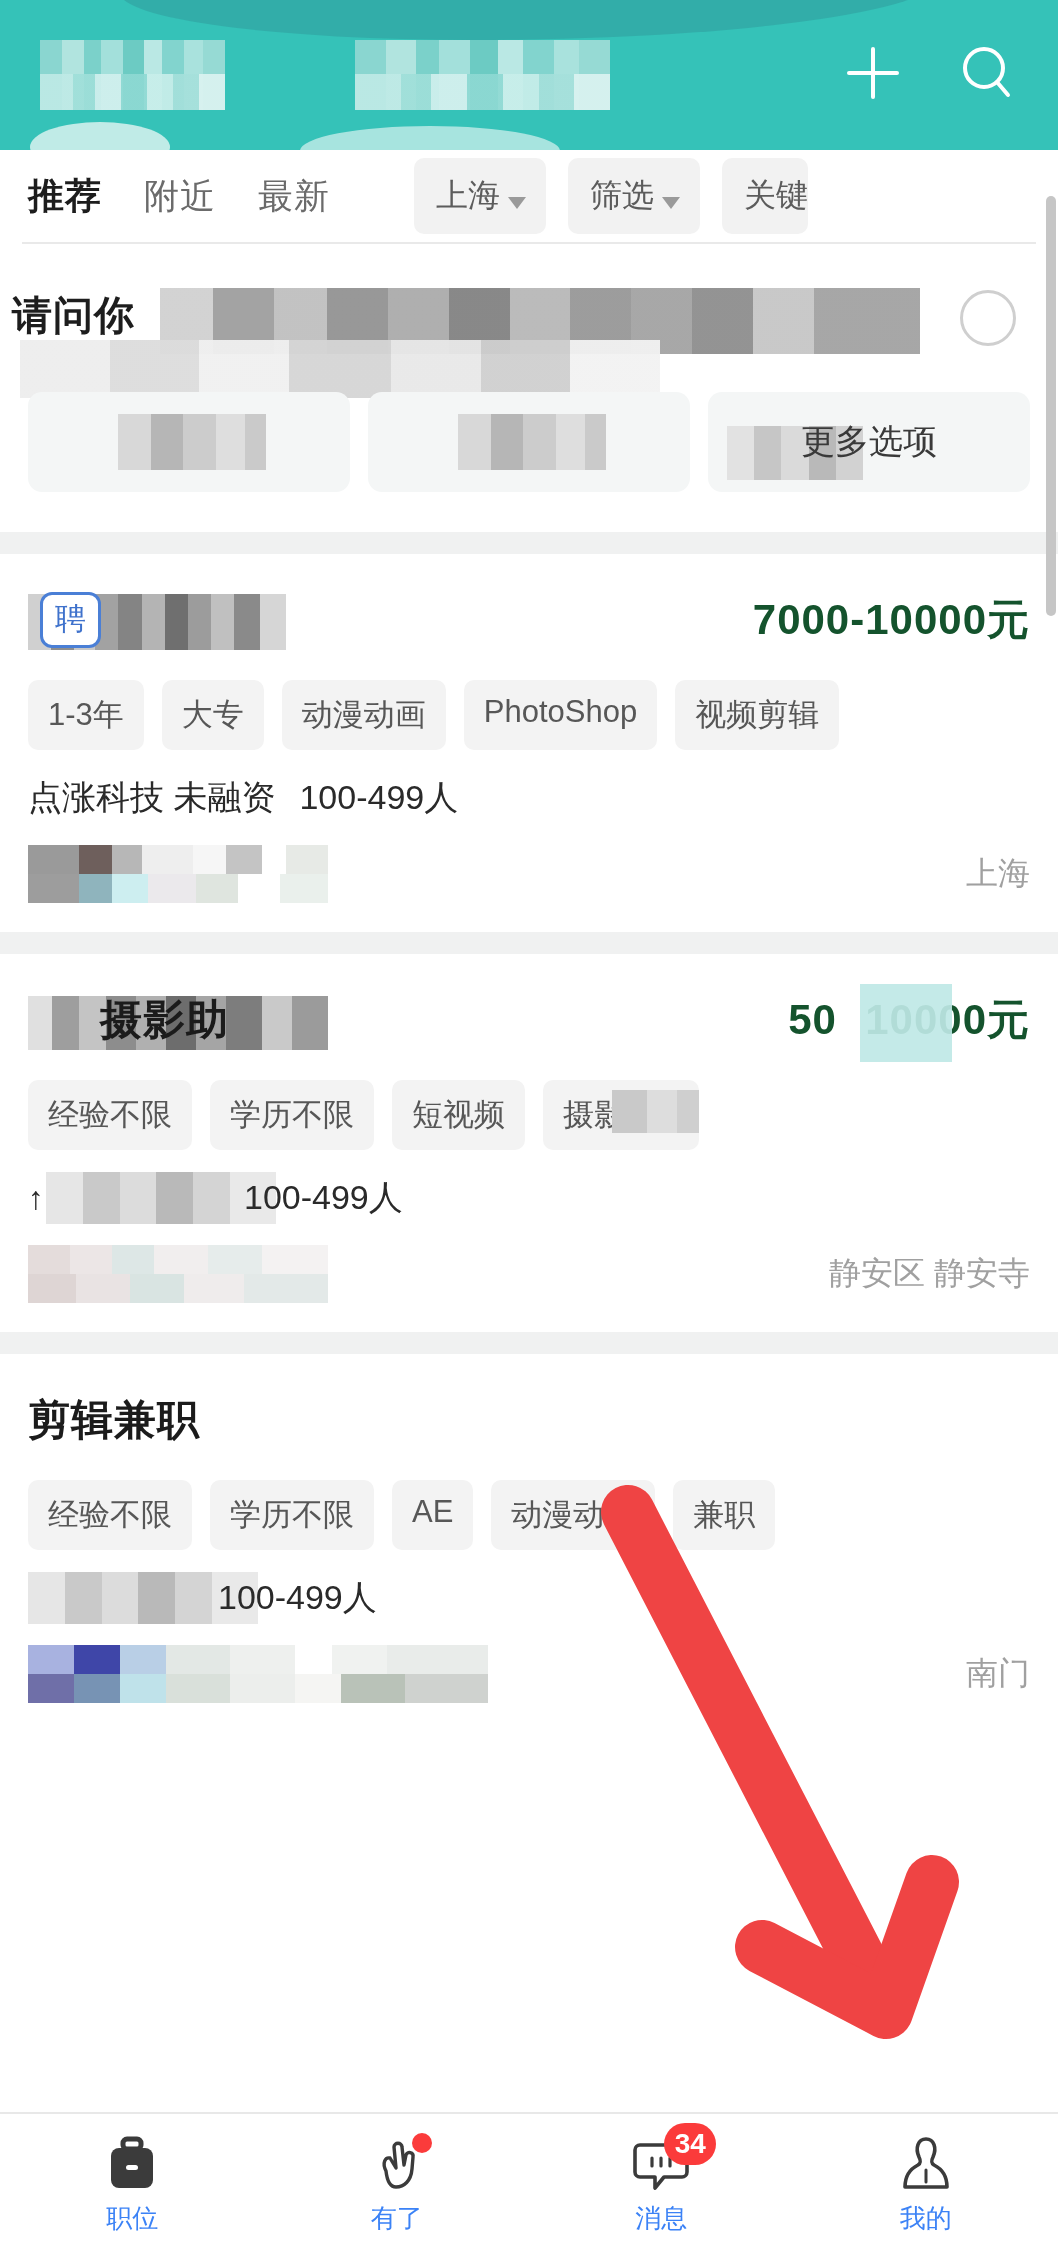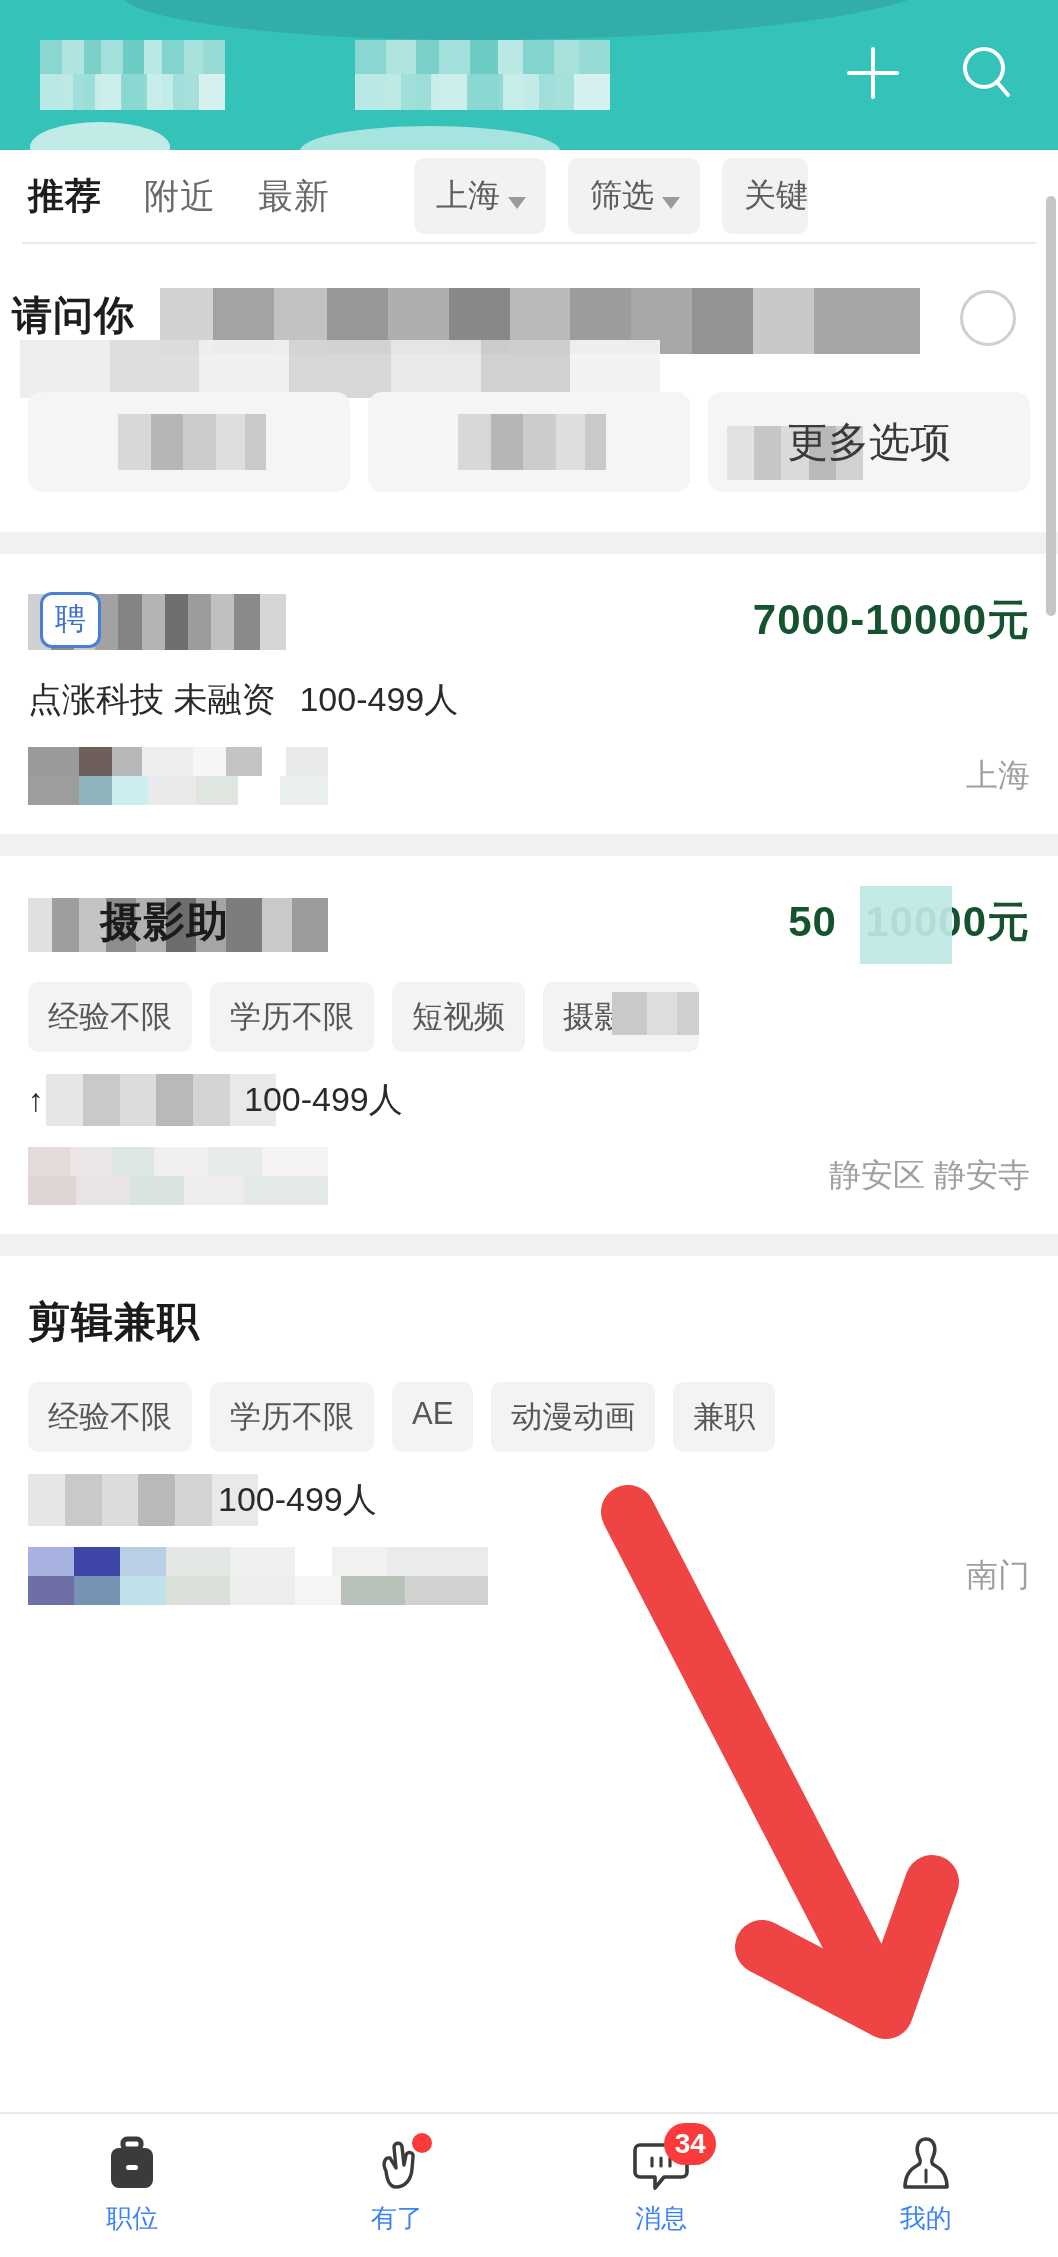--- a/index.html
+++ b/index.html
@@ -205,21 +205,21 @@
     gap: 18px;
   }
   .survey-opt {
     flex: 1;
     height: 100px;
     background: #f4f6f6;
     border-radius: 14px;
     display: flex;
     align-items: center;
     justify-content: center;
-    font-size: 41px;
+    font-size: 34px;
     color: #3a3a3a;
     position: relative;
     overflow: hidden;
   }
   .opt-blur::after {
     content: "";
     position: absolute;
     left: 28%; top: 22%;
     width: 46%; height: 56%;
     background:
@@ -574,20 +574,27 @@
   <div class="job">
     <div class="job-top">
       <div class="job-title-wrap">
         <span class="title-blur-1"></span>
         <span class="job-title"></span>
         <span class="badge-hire">聘</span>
       </div>
       <div class="salary">7000-10000元</div>
     </div>
 
+    <div class="tags">
+      <span class="tag">1-3年</span>
+      <span class="tag">大专</span>
+      <span class="tag">动漫动画</span>
+      <span class="tag">PhotoShop</span>
+      <span class="tag">视频剪辑</span>
+    </div>
 
     <div class="job-company">
       <span>点涨科技 未融资</span>
       <span style="margin-left:14px">100-499人</span>
     </div>
 
     <div class="job-bottom">
       <div class="avatar-strip">
         <div class="pixel-row av1-top"></div>
         <div class="pixel-row av1-bot"></div>

